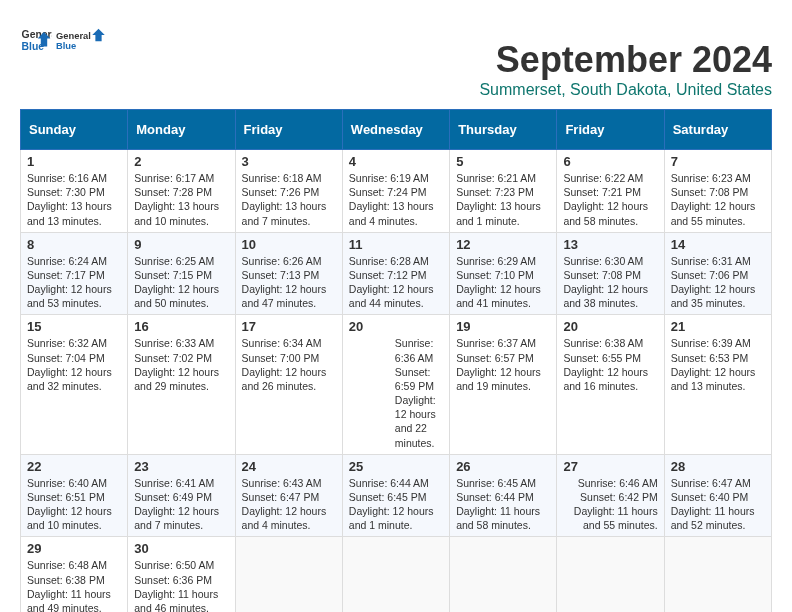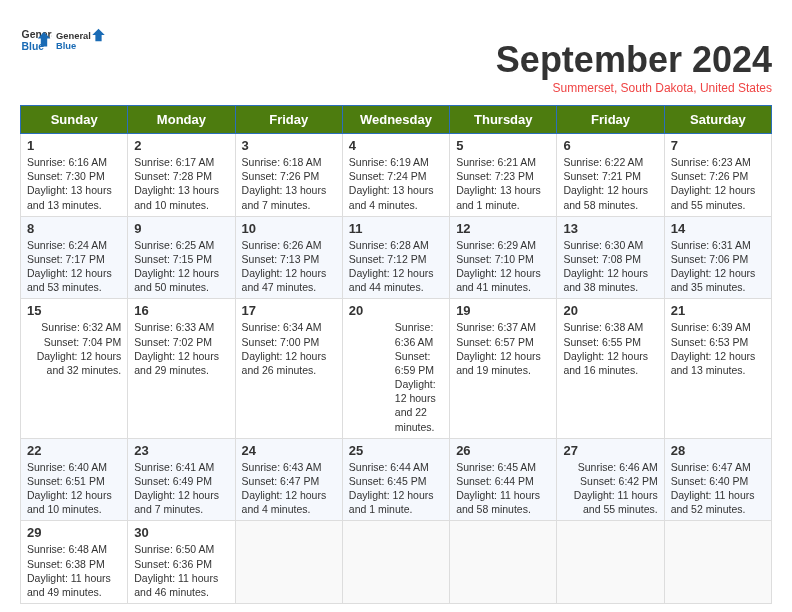--- a/index.html
+++ b/index.html
@@ -28,36 +28,36 @@
     .title-area {
       text-align: right;
       margin-top: 19px;
     }
     .month-title {
       font-size: 36px;
       font-weight: bold;
       color: #333;
     }
     .subtitle {
-      font-size: 12px;
-      color: #ef4444;
+      font-size: 16px;
+      color: #0f766e;
     }
     .calendar-table {
       width: 100%;
       border-collapse: collapse;
       border: 1px solid #ccc;
     }
     .calendar-table th {
-      background-color: #4d7c0f;
+      background-color: #0369a1;
       color: #fff;
-      padding: 6px 8px;
+      padding: 12px 8px;
       font-size: 13px;
       font-weight: bold;
       border: 1px solid #2a6ebb;
-      text-align: center;
+      text-align: left;
     }
     .calendar-table td {
       vertical-align: top;
       border: 1px solid #ddd;
       padding: 4px 6px;
       font-size: 10.5px;
       color: #333;
       width: calc(100% / 7);
       min-height: 80px;
       background: #fff;
@@ -156,21 +156,21 @@
         <td>
           <span class="day-number">6</span>
           <div class="cell-text" style="white-space: pre-line;">Sunrise: 6:22 AM
 Sunset: 7:21 PM
 Daylight: 12 hours
 and 58 minutes.</div>
         </td>
         <td>
           <span class="day-number">7</span>
           <div class="cell-text" style="white-space: pre-line;">Sunrise: 6:23 AM
-Sunset: 7:26 PM
+Sunset: 7:08 PM
 Daylight: 12 hours
 and 55 minutes.</div>
         </td>
       </tr>
       <tr>
         <td>
           <span class="day-number">8</span>
           <div class="cell-text" style="white-space: pre-line;">Sunrise: 6:24 AM
 Sunset: 7:17 PM
 Daylight: 12 hours
@@ -215,21 +215,21 @@
           <span class="day-number">14</span>
           <div class="cell-text" style="white-space: pre-line;">Sunrise: 6:31 AM
 Sunset: 7:06 PM
 Daylight: 12 hours
 and 35 minutes.</div>
         </td>
       </tr>
       <tr>
         <td>
           <span class="day-number">15</span>
-          <div class="cell-text" style="white-space: pre-line; text-align: right;">Sunrise: 6:32 AM
+          <div class="cell-text" style="white-space: pre-line;">Sunrise: 6:32 AM
 Sunset: 7:04 PM
 Daylight: 12 hours
 and 32 minutes.</div>
         </td>
         <td>
           <span class="day-number">16</span>
           <div class="cell-text" style="white-space: pre-line;">Sunrise: 6:33 AM
 Sunset: 7:02 PM
 Daylight: 12 hours
 and 29 minutes.</div>

